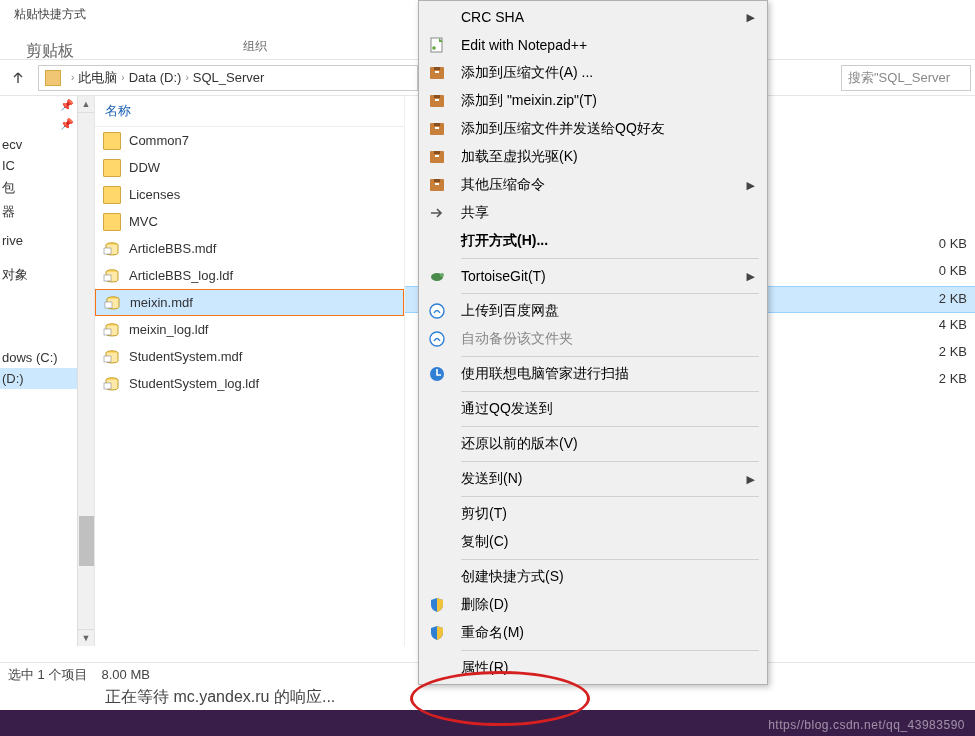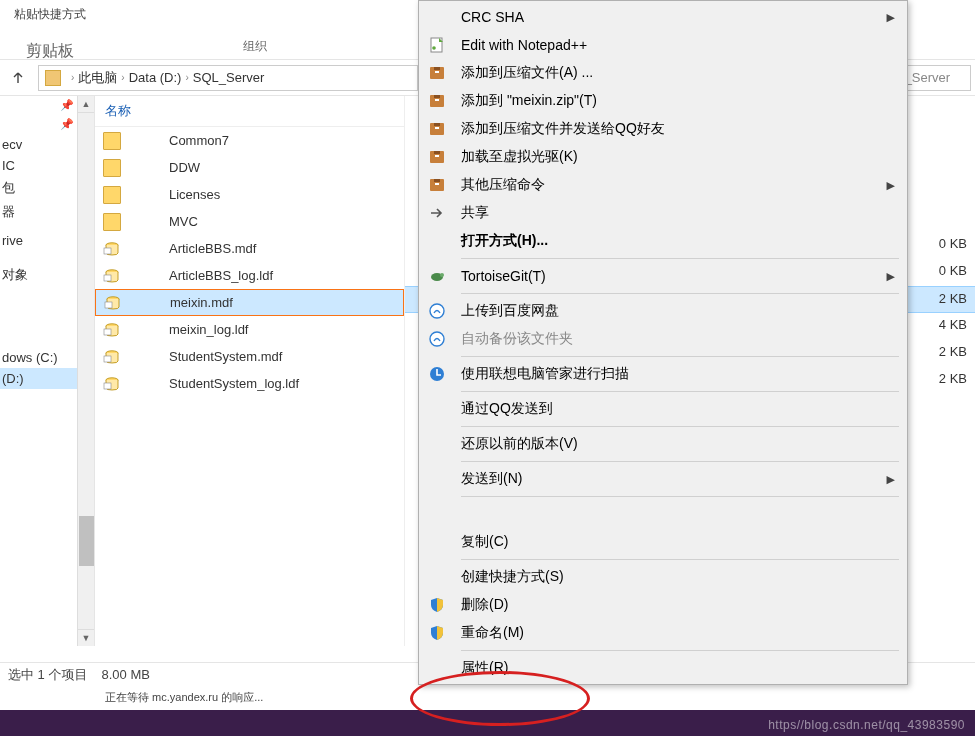--- a/index.html
+++ b/index.html
@@ -27,45 +27,45 @@
     .sidebar-item.selected { background: #cce8ff; }
     .pin-icon { color: #555; font-size: 11px; margin-left: auto; }
     .sb-scroll { position: absolute; right: 0; top: 0; bottom: 0; width: 17px; background: #f0f0f0; border-left: 1px solid #ddd; }
     .sb-scroll-btn { height: 17px; background: #f0f0f0; border-bottom: 1px solid #ddd; display: flex; align-items: center; justify-content: center; font-size: 9px; color: #666; }
     .sb-scroll-btn.bot { border-bottom: none; border-top: 1px solid #ddd; position: absolute; bottom: 0; width: 100%; }
     .sb-thumb { position: absolute; top: 420px; width: 15px; left: 1px; height: 50px; background: #c0c0c0; }
     
     .file-area { flex: 1; display: flex; }
     .name-col { width: 310px; border-right: 1px solid #eee; }
     .col-header { padding: 6px 10px; color: #1a5fb4; border-bottom: 1px solid #eee; font-size: 13px; }
-    .file-row { display: flex; align-items: center; padding: 4px 8px; cursor: pointer; height: 27px; gap: 40px; }
+    .file-row { display: flex; align-items: center; padding: 4px 8px; cursor: pointer; height: 27px; }
     .file-row.selected { background: #cce8ff; border: 1px solid #f97316; }
     .file-icon { width: 18px; height: 18px; margin-right: 8px; flex-shrink: 0; }
     .folder-icon { background: #ffd76a; border: 1px solid #d4a840; border-radius: 1px; }
     .db-icon { display: flex; align-items: center; }
     .file-name { color: #333; }
     
     .size-col { flex: 1; }
     .size-col .col-header { visibility: hidden; }
     .size-row { height: 27px; padding: 4px 8px; text-align: right; color: #333; }
     .size-row.srow { background: #cce8ff; border-top: 1px solid #99d1ff; border-bottom: 1px solid #99d1ff; }
     
-    .context-menu { position: absolute; left: 418px; top: 0; width: 490px; background: #f0f0f0; border: 1px solid #b0b0b0; box-shadow: 2px 2px 6px rgba(0,0,0,0.25); z-index: 100; padding: 2px 0; }
+    .context-menu { position: absolute; left: 418px; top: 0; width: 350px; background: #f0f0f0; border: 1px solid #b0b0b0; box-shadow: 2px 2px 6px rgba(0,0,0,0.25); z-index: 100; padding: 2px 0; }
     .menu-item { display: flex; align-items: center; padding: 5px 12px 5px 8px; cursor: pointer; height: 28px; }
     .menu-icon { width: 20px; height: 20px; margin-right: 14px; flex-shrink: 0; display: flex; align-items: center; justify-content: center; }
     .menu-label { flex: 1; color: #000; font-size: 14px; }
     .menu-label.bold { font-weight: 600; }
     .menu-label.disabled { color: #888; }
     .menu-arrow { color: #444; font-size: 11px; }
     .menu-sep { height: 1px; background: #d0d0d0; margin: 3px 8px 3px 42px; }
     
     .status-bar { position: absolute; bottom: 50px; left: 0; right: 0; height: 24px; border-top: 1px solid #e5e5e5; display: flex; align-items: center; padding: 0 8px; font-size: 12px; color: #444; background: #fff; }
     .status-seg { margin-right: 14px; }
     
-    .loading-bar { position: absolute; bottom: 28px; left: 105px; height: 22px; display: flex; align-items: center; font-size: 11px; color: #444; }
+    .loading-bar { position: absolute; bottom: 28px; left: 105px; height: 22px; display: flex; align-items: center; font-size: 16px; color: #444; }
     
     .bottom-strip { position: absolute; bottom: 0; left: 0; right: 0; height: 26px; background: #3a1e4a; padding-left: 6px; }
     .bottom-txt { position: absolute; right: 10px; bottom: 4px; color: rgba(255,255,255,0.5); font-size: 12px; letter-spacing: 0.5px; }
     
     .highlight-circle { position: absolute; bottom: 10px; left: 410px; width: 180px; height: 55px; border: 3px solid #d62020; border-radius: 50%; z-index: 200; pointer-events: none; }
     
     svg { display: block; }
   </style>
 </head>
 <body>
@@ -370,20 +370,21 @@
     </div>
     <div class="menu-sep"></div>
     <div class="menu-item">
       <div class="menu-icon"></div>
       <span class="menu-label">发送到(N)</span>
       <span class="menu-arrow">▶</span>
     </div>
     <div class="menu-sep"></div>
     <div class="menu-item">
       <div class="menu-icon"></div>
+      <span class="menu-label">剪切(T)</span>
     </div>
     <div class="menu-item">
       <div class="menu-icon"></div>
       <span class="menu-label">复制(C)</span>
     </div>
     <div class="menu-sep"></div>
     <div class="menu-item">
       <div class="menu-icon"></div>
       <span class="menu-label">创建快捷方式(S)</span>
     </div>

